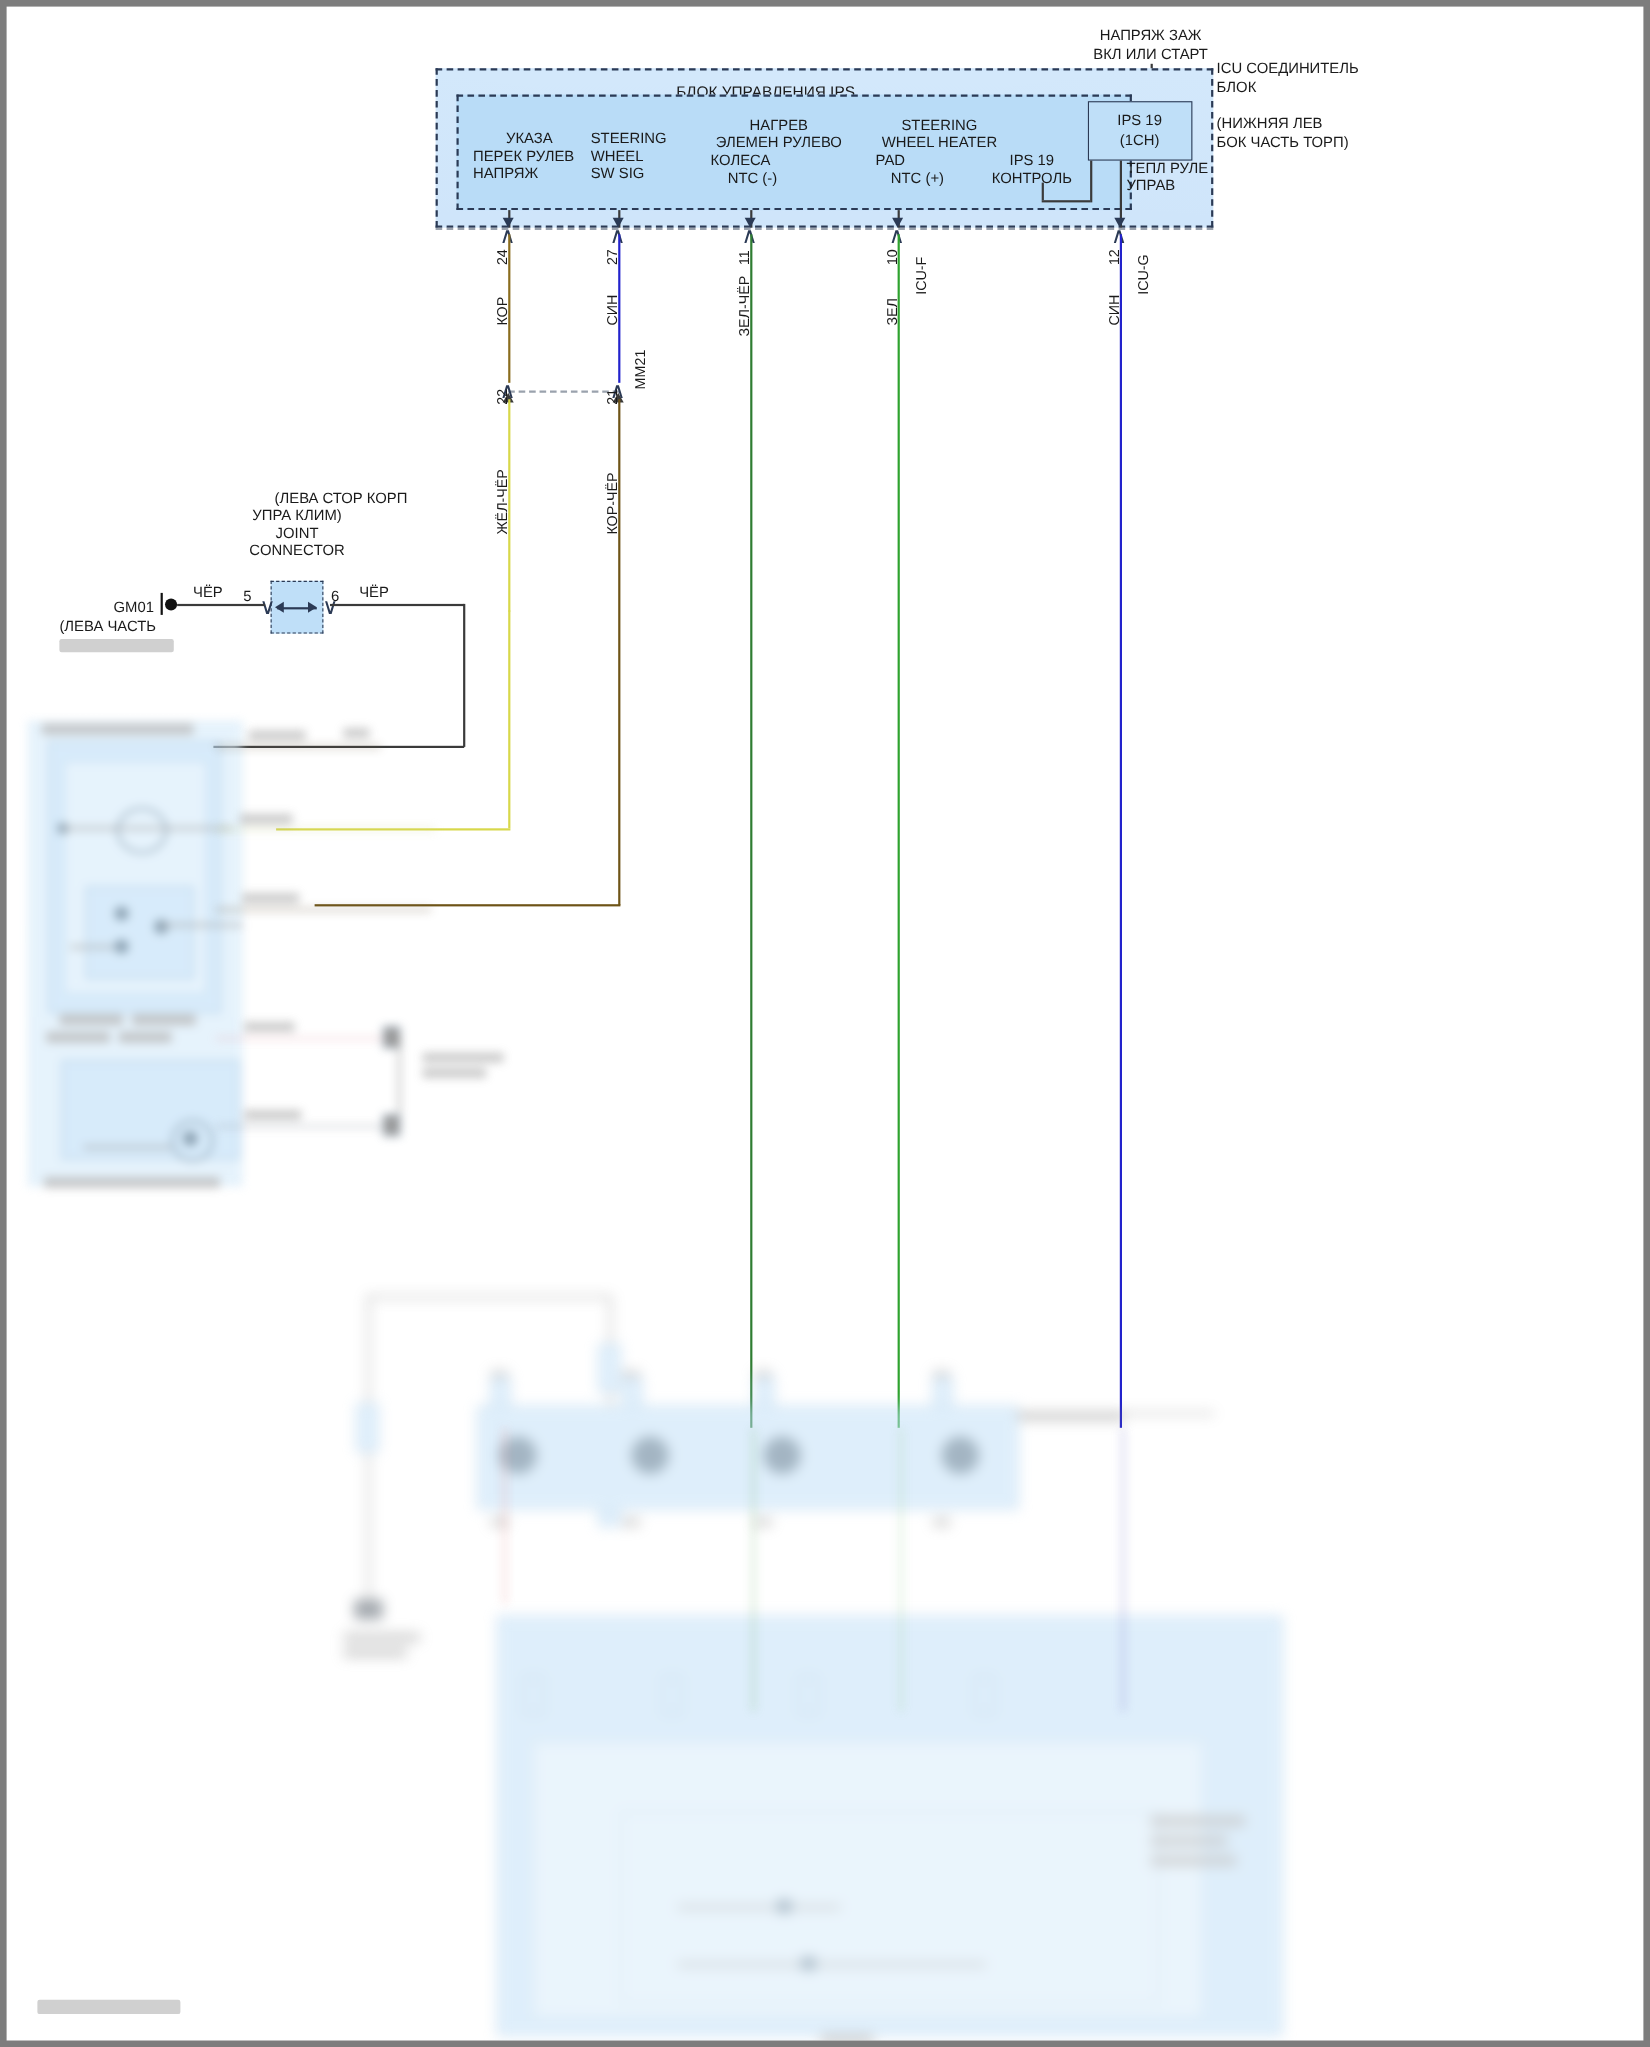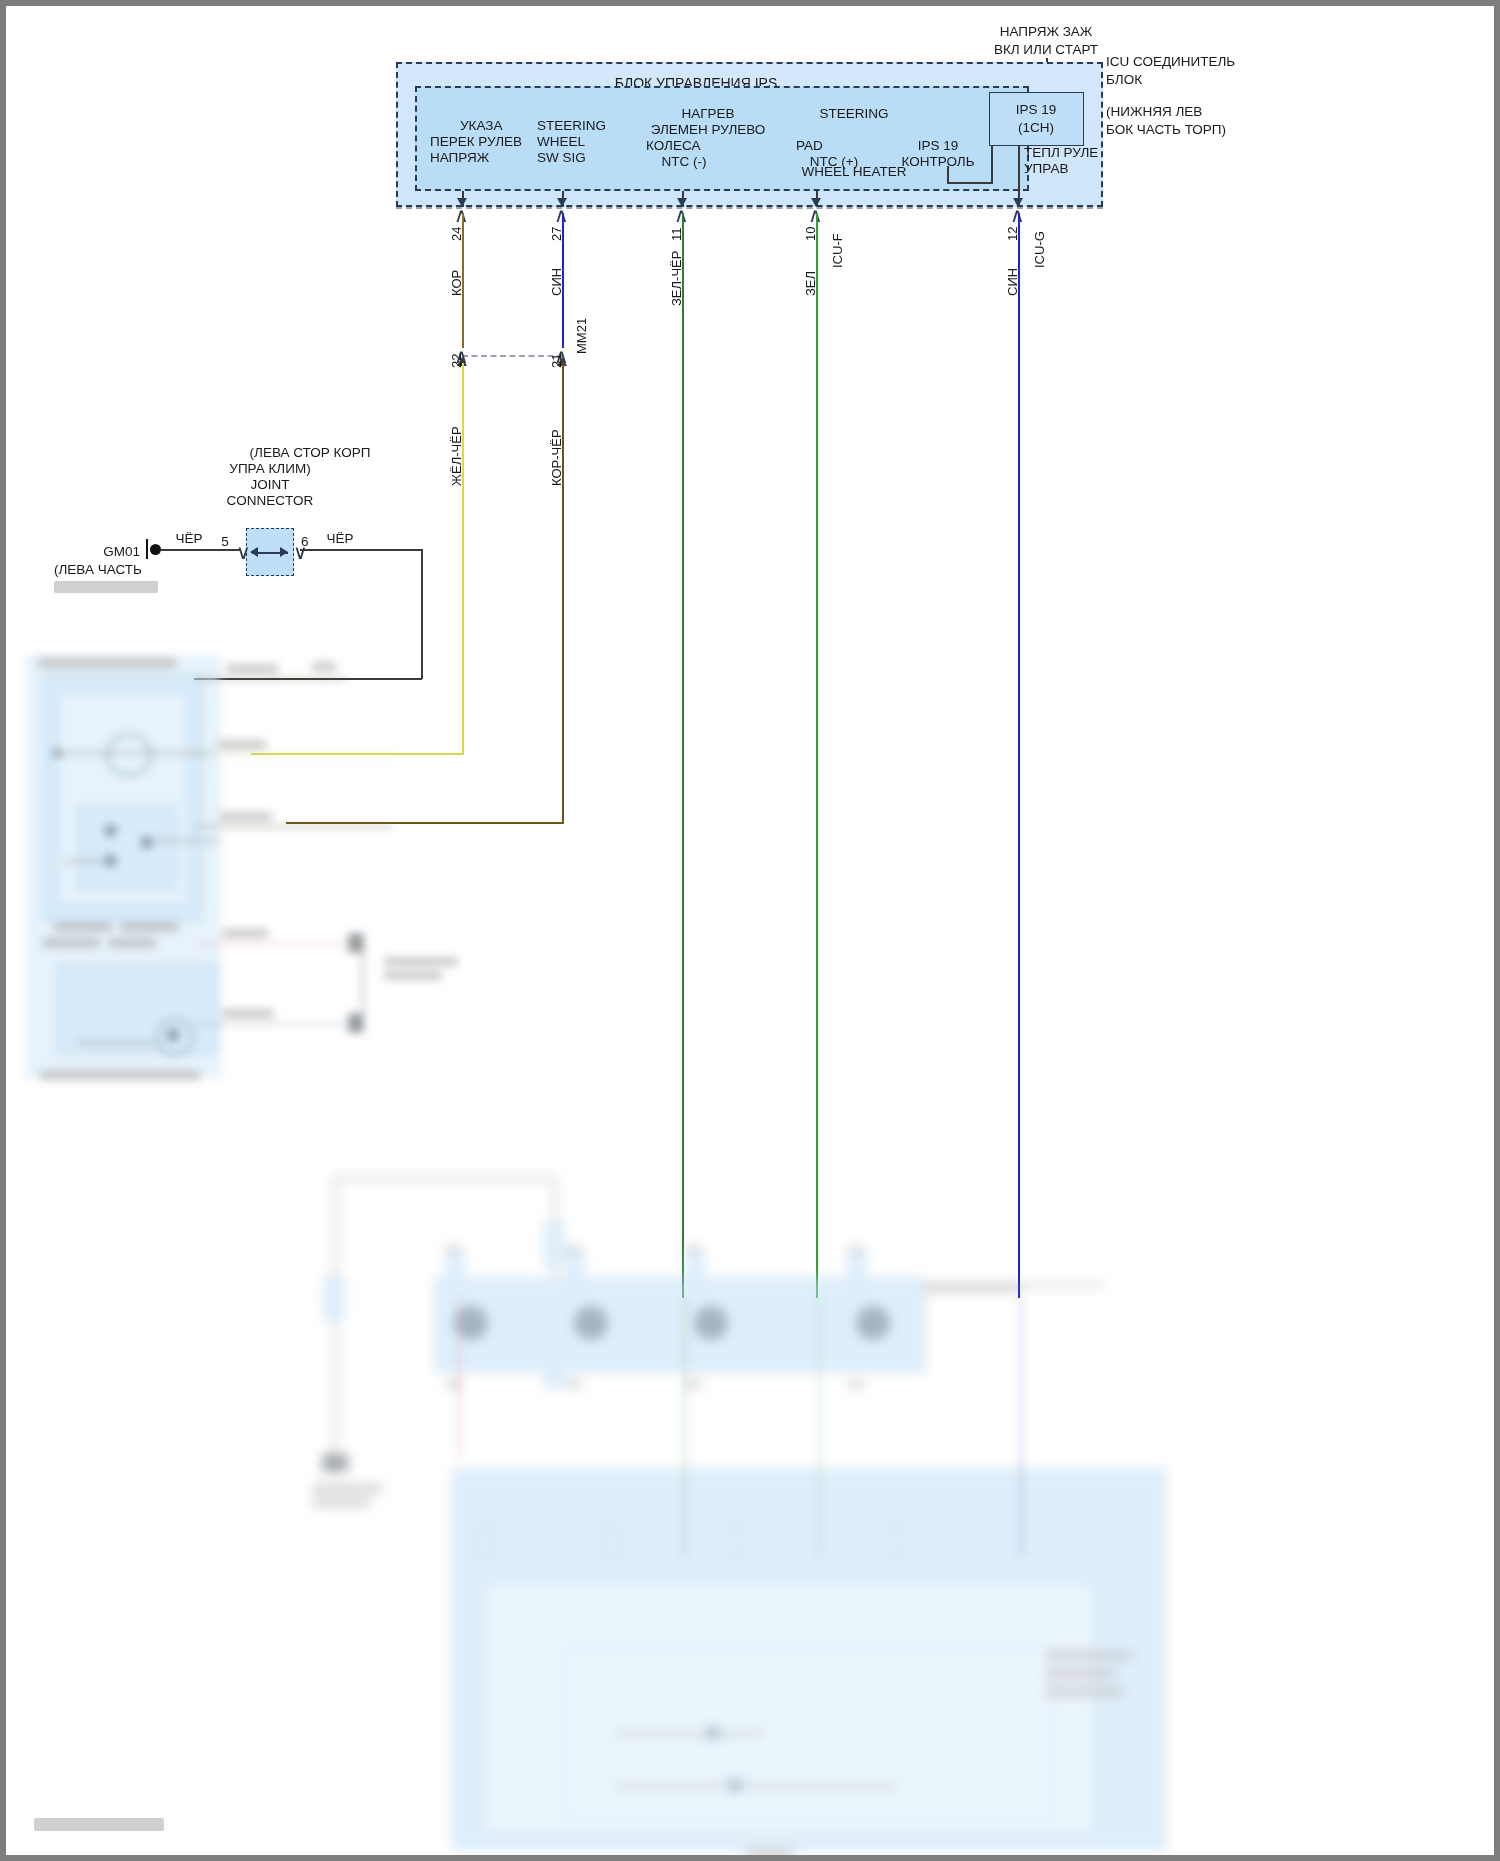--- a/index.html
+++ b/index.html
@@ -103,21 +103,21 @@
     <div class="t" style="left:531px;top:112px;">STEERING</div>
     <div class="t" style="left:531px;top:128px;">WHEEL</div>
     <div class="t" style="left:531px;top:144px;">SW SIG</div>
 
     <div class="t tc" style="left:702px;top:100px;">НАГРЕВ</div>
     <div class="t tc" style="left:702px;top:116px;">ЭЛЕМЕН РУЛЕВО</div>
     <div class="t" style="left:640px;top:132px;">КОЛЕСА</div>
     <div class="t tc" style="left:678px;top:148px;">NTC (-)</div>
 
     <div class="t tc" style="left:848px;top:100px;">STEERING</div>
-    <div class="t tc" style="left:848px;top:116px;margin-top:42px;">WHEEL HEATER</div>
+    <div class="t tc" style="left:848px;top:116px;">WHEEL HEATER</div>
     <div class="t" style="left:790px;top:132px;">PAD</div>
     <div class="t tc" style="left:828px;top:148px;">NTC (+)</div>
 
     <div class="t tc" style="left:932px;top:132px;">IPS 19</div>
     <div class="t tc" style="left:932px;top:148px;">КОНТРОЛЬ</div>
 
     <div class="vwire-blk" style="left:456px;top:185px;height:16px;"></div>
     <div class="vwire-blk" style="left:556px;top:185px;height:16px;"></div>
     <div class="vwire-blk" style="left:676px;top:185px;height:16px;"></div>
     <div class="vwire-blk" style="left:810px;top:185px;height:16px;"></div>

